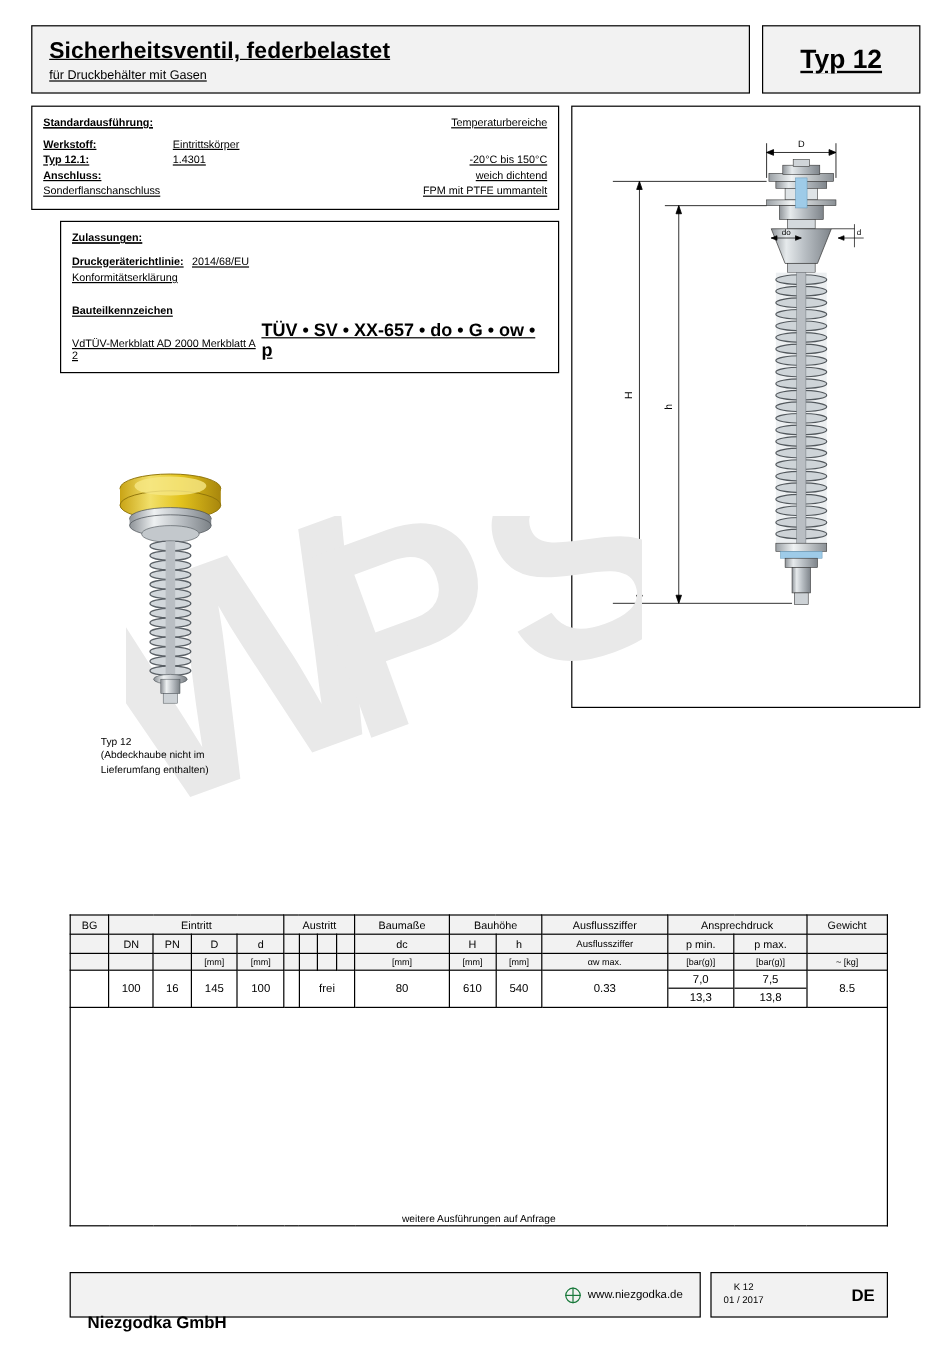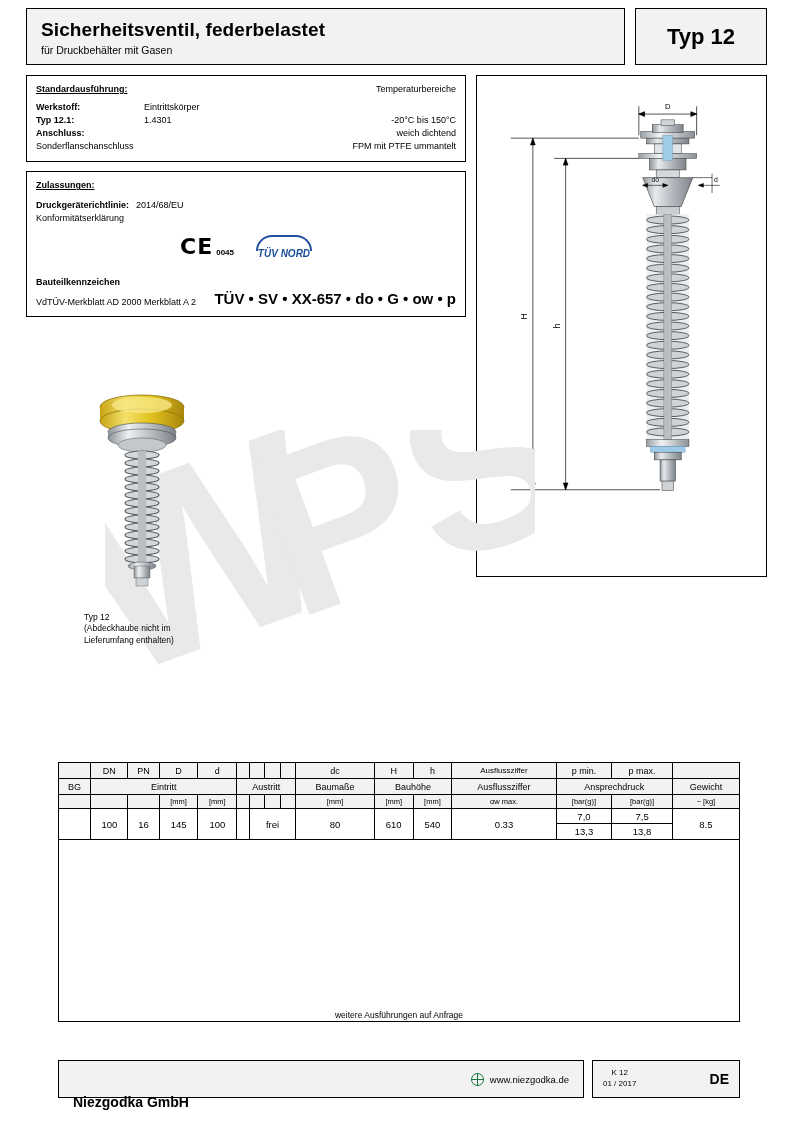--- a/index.html
+++ b/index.html
@@ -5,21 +5,21 @@
   * { box-sizing: border-box; }
   html, body { margin:0; padding:0; }
   body {
     width: 793px; height: 1122px;
     background: #ffffff;
     font-family: "Liberation Sans", sans-serif;
     color: #000;
     position: relative;
     overflow: hidden;
   }
-  .page { position:absolute; inset:0; padding: 8px 26px; }
+  .page { position:absolute; inset:0; padding: 21px 26px; text-decoration: underline; }
 
   
   .header { display:flex; gap:10px; align-items:stretch; }
   .header-main {
     flex:1; border:1px solid #000; background:#f2f2f2;
     padding: 10px 14px 8px 14px;
   }
   .header-title { font-size:19px; font-weight:bold; letter-spacing:0.1px; }
   .header-sub { font-size:10.5px; margin-top:3px; }
   .header-type {
@@ -34,21 +34,21 @@
   .box { border:1px solid #000; background:#fff; }
 
   .specs { padding:7px 9px 8px 9px; font-size:9px; position:relative; }
   .specs .ln { display:flex; line-height:1.45; }
   .specs .c1 { width:108px; }
   .specs .c2 { width:120px; }
   .specs .c3 { flex:1; text-align:right; }
   .b { font-weight:bold; }
   .u { text-decoration: underline; }
 
-  .approvals { margin-top:9px; padding:7px 9px 9px 9px; font-size:9px; position:relative; min-height:108px; }
+  .approvals { margin-top:9px; padding:7px 9px 9px 9px; font-size:9px; position:relative; min-height:108px;margin-left:24px; }
   .approvals .ln { line-height:1.5; }
   .appr-logos { display:flex; align-items:center; justify-content:center; gap:22px; margin-top:6px; height:30px; }
   .ce { display:flex; align-items:flex-end; font-weight:bold; }
   .ce-glyph { font-size:22px; letter-spacing:1px; font-family:"DejaVu Sans", sans-serif; }
   .ce-num { font-size:8px; margin-left:3px; margin-bottom:2px; }
   .tuv { display:flex; flex-direction:column; align-items:center; position:relative; }
   .tuv-arc { width:56px; height:16px; border:2px solid #1b4f9c; border-bottom:none;
              border-radius:56px 56px 0 0; margin-bottom:-3px; }
   .tuv-txt { font-size:10px; font-weight:bold; color:#1b4f9c; font-style:italic; }
   .bauteil { margin-top:14px; }
@@ -143,30 +143,20 @@
 
       <div class="box approvals">
         <div class="ln b u">Zulassungen:</div>
         <div style="height:6px"></div>
         <div class="ln" style="display:flex">
           <div style="width:100px" class="b">Druckgeräterichtlinie:</div>
           <div>2014/68/EU</div>
         </div>
         <div class="ln">Konformitätserklärung</div>
 
-        <div class="appr-logos">
-          <div class="ce">
-            <span class="ce-glyph">CE</span>
-            <span class="ce-num">0045</span>
-          </div>
-          <div class="tuv">
-            <div class="tuv-arc"></div>
-            <div class="tuv-txt">TÜV NORD</div>
-          </div>
-        </div>
 
         <div class="bauteil">
           <div class="ln b">Bauteilkennzeichen</div>
           <div class="mark-row">
             <div style="font-size:9px">VdTÜV-Merkblatt AD 2000 Merkblatt A 2</div>
             <div class="mark-code">TÜV • SV • XX-657 • do • G • ow • p</div>
           </div>
         </div>
       </div>
     </div>
@@ -353,46 +343,46 @@
       <div>Typ 12</div>
       <div>(Abdeckhaube nicht im</div>
       <div>Lieferumfang enthalten)</div>
     </div>
   </div>
 
   <div class="table-wrap">
     <table class="spec">
       <thead>
         <tr class="h-row">
-          <td></td>
-          <td>DN</td>
-          <td>PN</td>
-          <td>D</td>
-          <td>d</td>
-          <td></td>
-          <td></td>
-          <td></td>
-          <td></td>
-          <td>dc</td>
-          <td>H</td>
-          <td>h</td>
-          <td style="font-size:8px">Ausflussziffer</td>
-          <td>p min.</td>
-          <td>p max.</td>
-          <td></td>
-        </tr>
-        <tr class="h-row">
           <td rowspan="1">BG</td>
           <td colspan="4">Eintritt</td>
           <td colspan="4">Austritt</td>
           <td>Baumaße</td>
           <td colspan="2">Bauhöhe</td>
           <td>Ausflussziffer</td>
           <td colspan="2">Ansprechdruck</td>
           <td>Gewicht</td>
+        </tr>
+        <tr class="h-row">
+          <td></td>
+          <td>DN</td>
+          <td>PN</td>
+          <td>D</td>
+          <td>d</td>
+          <td></td>
+          <td></td>
+          <td></td>
+          <td></td>
+          <td>dc</td>
+          <td>H</td>
+          <td>h</td>
+          <td style="font-size:8px">Ausflussziffer</td>
+          <td>p min.</td>
+          <td>p max.</td>
+          <td></td>
         </tr>
         <tr class="u-row">
           <td></td>
           <td></td>
           <td></td>
           <td>[mm]</td>
           <td>[mm]</td>
           <td></td>
           <td></td>
           <td></td>

